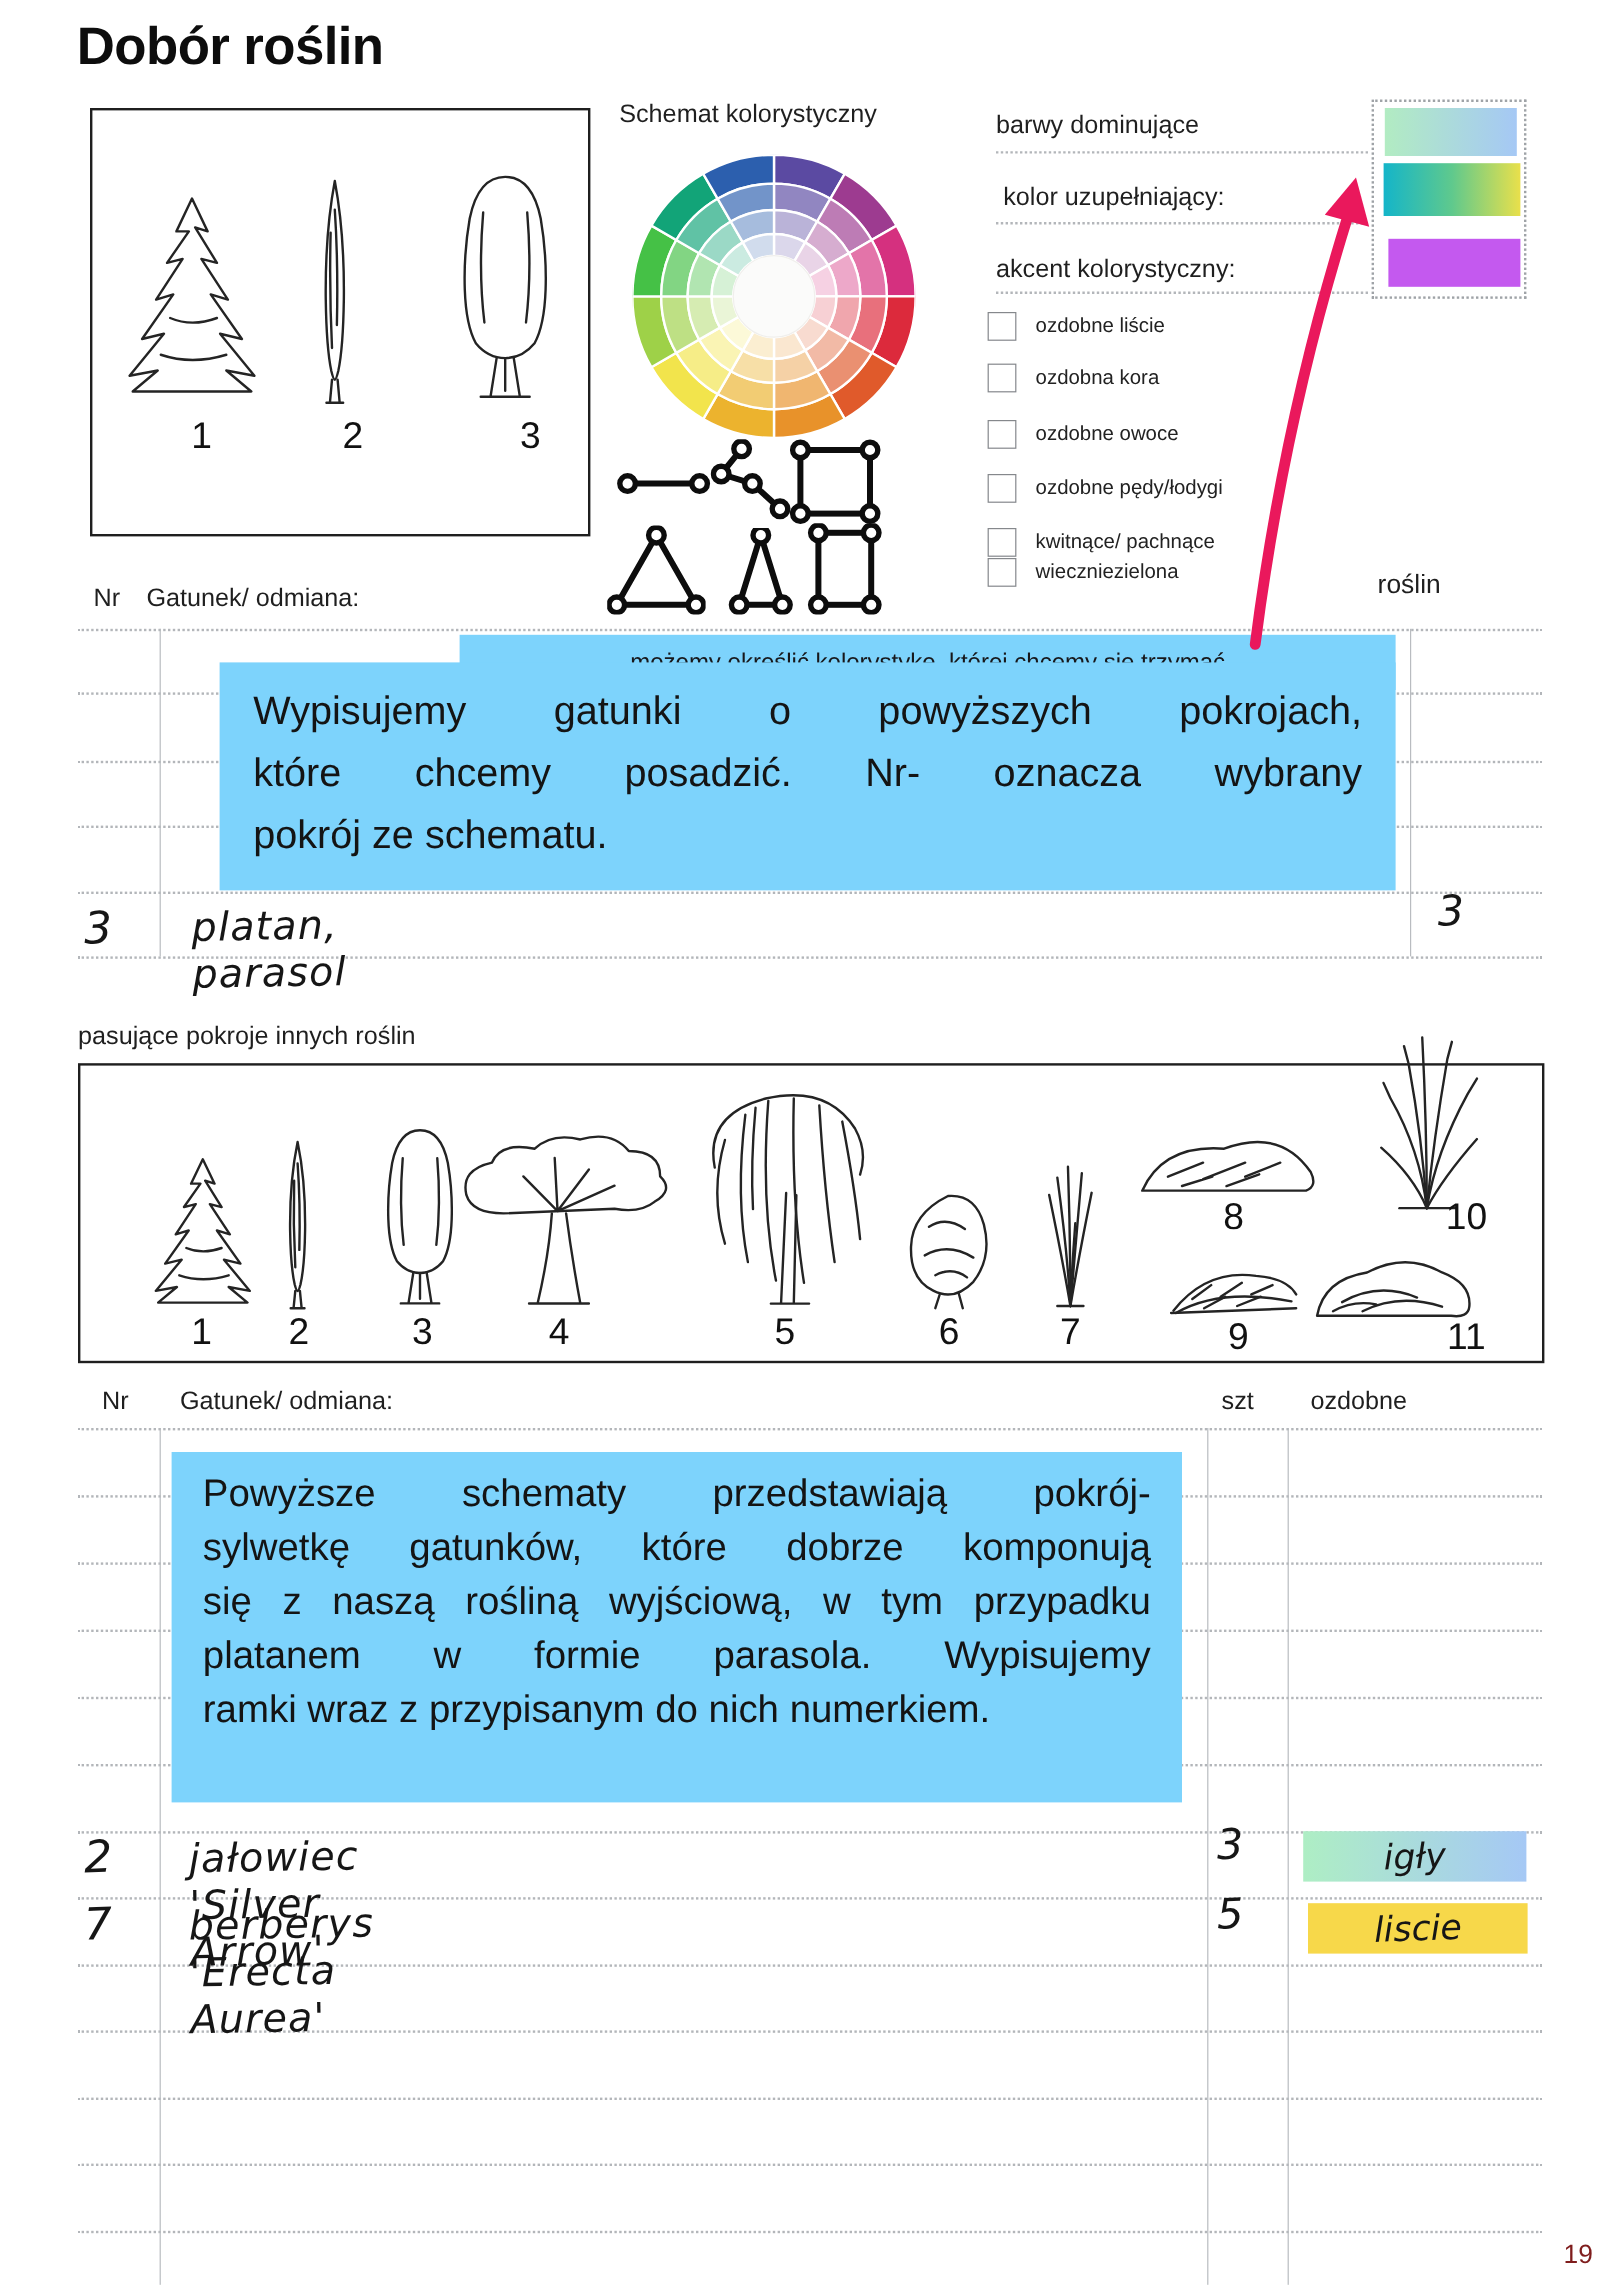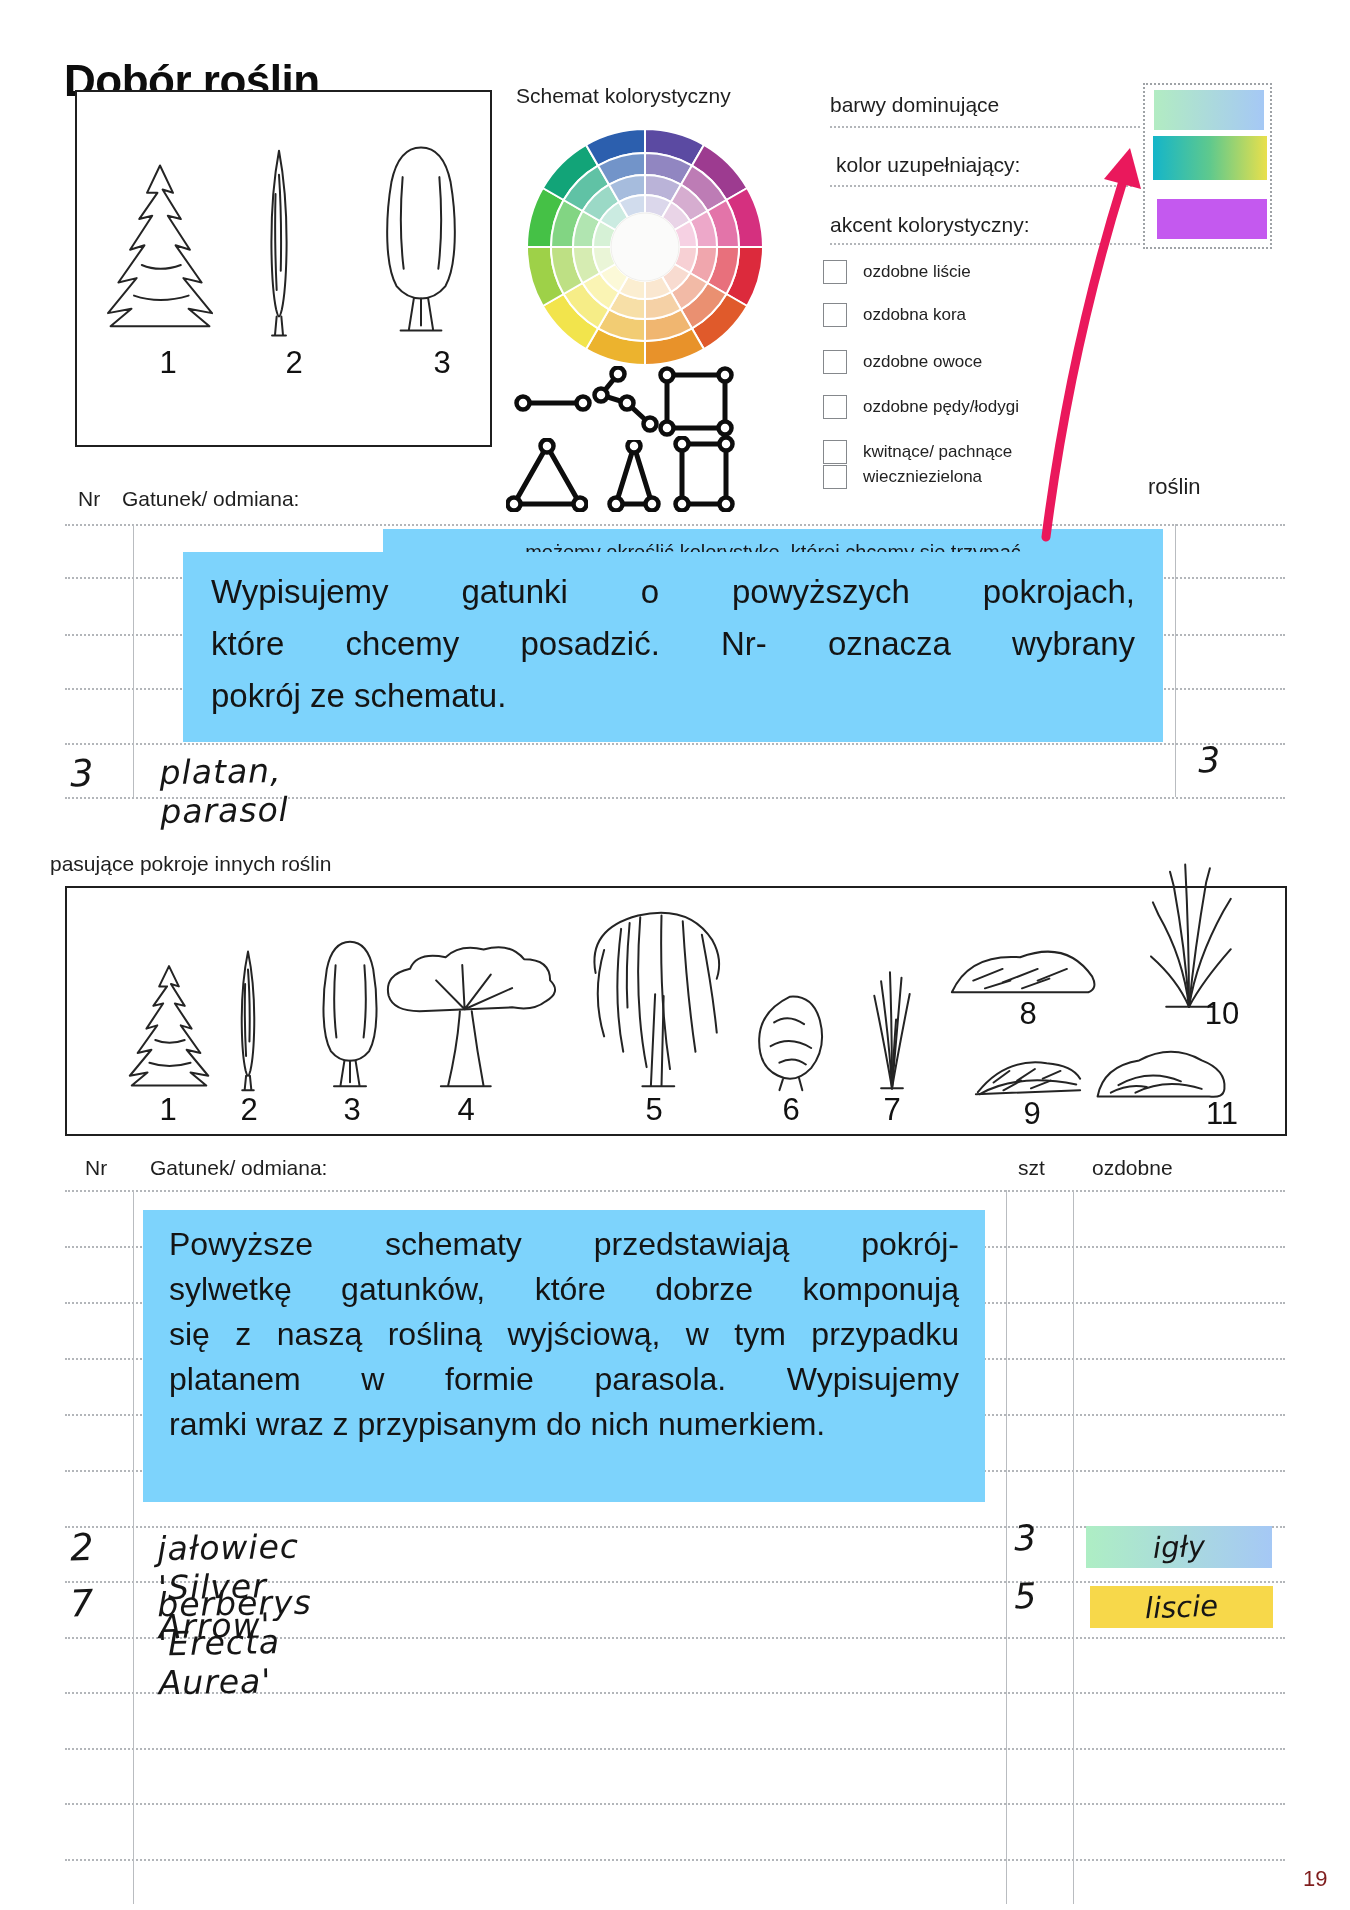--- a/index.html
+++ b/index.html
@@ -1,19 +1,19 @@
 <!DOCTYPE html>
 <html><head>
 <meta charset="utf-8">
 <style>
   html,body{margin:0;padding:0;background:#ffffff;}
   #page{position:relative;width:1350px;height:1910px;background:#fff;
         font-family:"Liberation Sans",sans-serif;color:#1c1c1c;overflow:hidden;}
   .abs{position:absolute;}
-  .title{font-size:44px;font-weight:800;letter-spacing:-0.5px;color:#0d0d0d;margin-top:42px;}
+  .title{font-size:44px;font-weight:800;letter-spacing:-0.5px;color:#0d0d0d;}
   .lbl{font-size:21px;color:#1f1f1f;}
   .hdr{font-size:21px;color:#1f1f1f;}
   .frame{border:2px solid #1f1f1f;background:#fff;}
   .hline{height:0;border-top:2px dotted #b3b6ba;}
   .vline{width:0;border-left:1.5px solid #b9bcc0;}
   .beige{background:#7dd3fc;}
   .caption{font-size:20px;line-height:46px;text-align:center;color:#17171a;}
   .note{color:#141414;}
   .note .nline{text-align:justify;text-align-last:justify;}
   .note .nline:last-child{text-align-last:left;}
@@ -163,21 +163,21 @@
       <div class="abs vline" style="left: 1175px; top: 524px; height: 273px;"></div>
     </div>
 
   <div class="abs beige caption" style="left:383px;top:529px;width:780px;height:46px;">możemy określić kolorystykę, której chcemy się trzymać</div>
   <div id="note1" class="abs beige note note1" style="left:183px;top:552px;width:980px;height:190px;padding:14px 28px;box-sizing:border-box;">
       <div class="nline">Wypisujemy gatunki o powyższych pokrojach,</div>
       <div class="nline">które chcemy posadzić. Nr- oznacza wybrany</div>
       <div class="nline">pokrój ze schematu.</div>
     </div>
 
-  <div class="abs lbl" style="left:50px;top:852px;text-align:center;">pasujące pokroje innych roślin</div>
+  <div class="abs lbl" style="left:65px;top:852px;text-align:center;">pasujące pokroje innych roślin</div>
   <div class="abs frame" style="left:65px;top:886px;width:1218px;height:246px;"></div>
 
   <div class="abs hdr" style="left:85px;top:1156px;">Nr</div>
   <div class="abs hdr" style="left:150px;top:1156px;">Gatunek/ odmiana:</div>
   <div class="abs hdr" style="left:1018px;top:1156px;">szt</div>
   <div class="abs hdr" style="left:1092px;top:1156px;">ozdobne</div>
 
   <div id="t2-lines">
       <div class="abs hline" style="left: 65px; top: 1190px; width: 1220px;"></div>
       <div class="abs hline" style="left: 65px; top: 1246px; width: 1220px;"></div>

